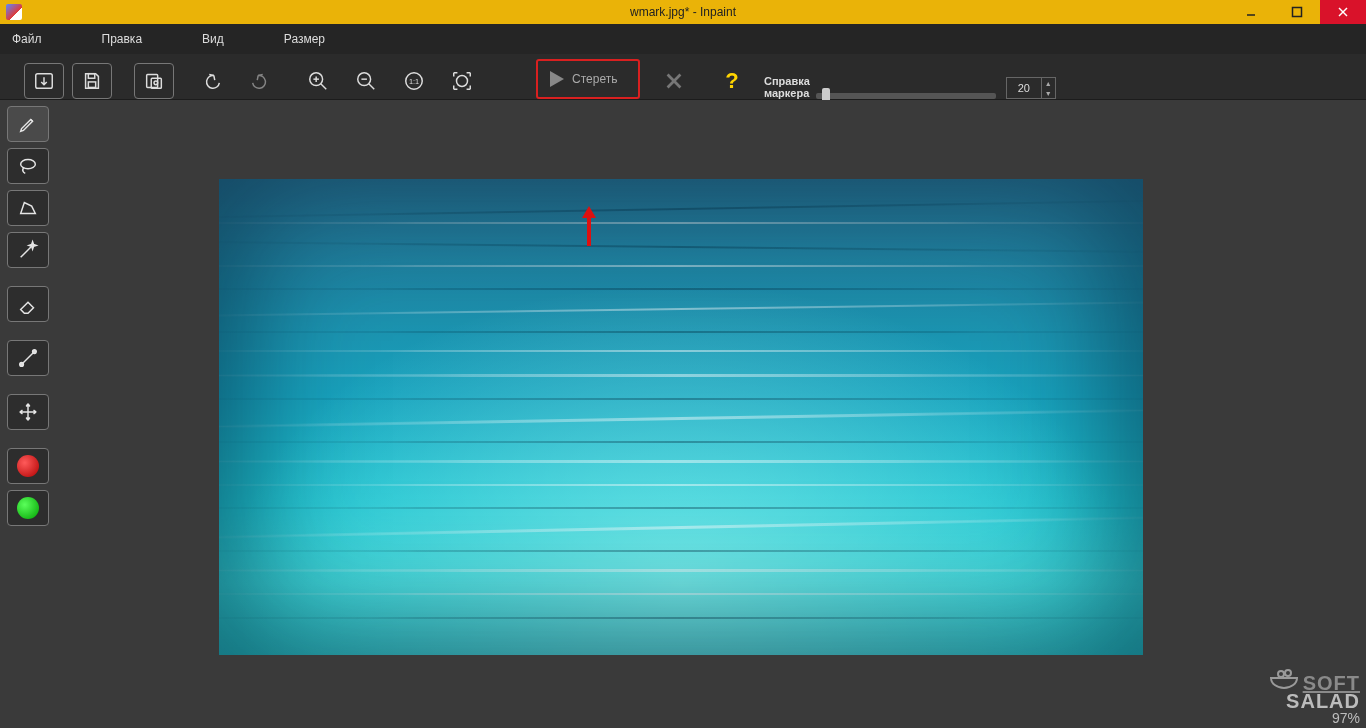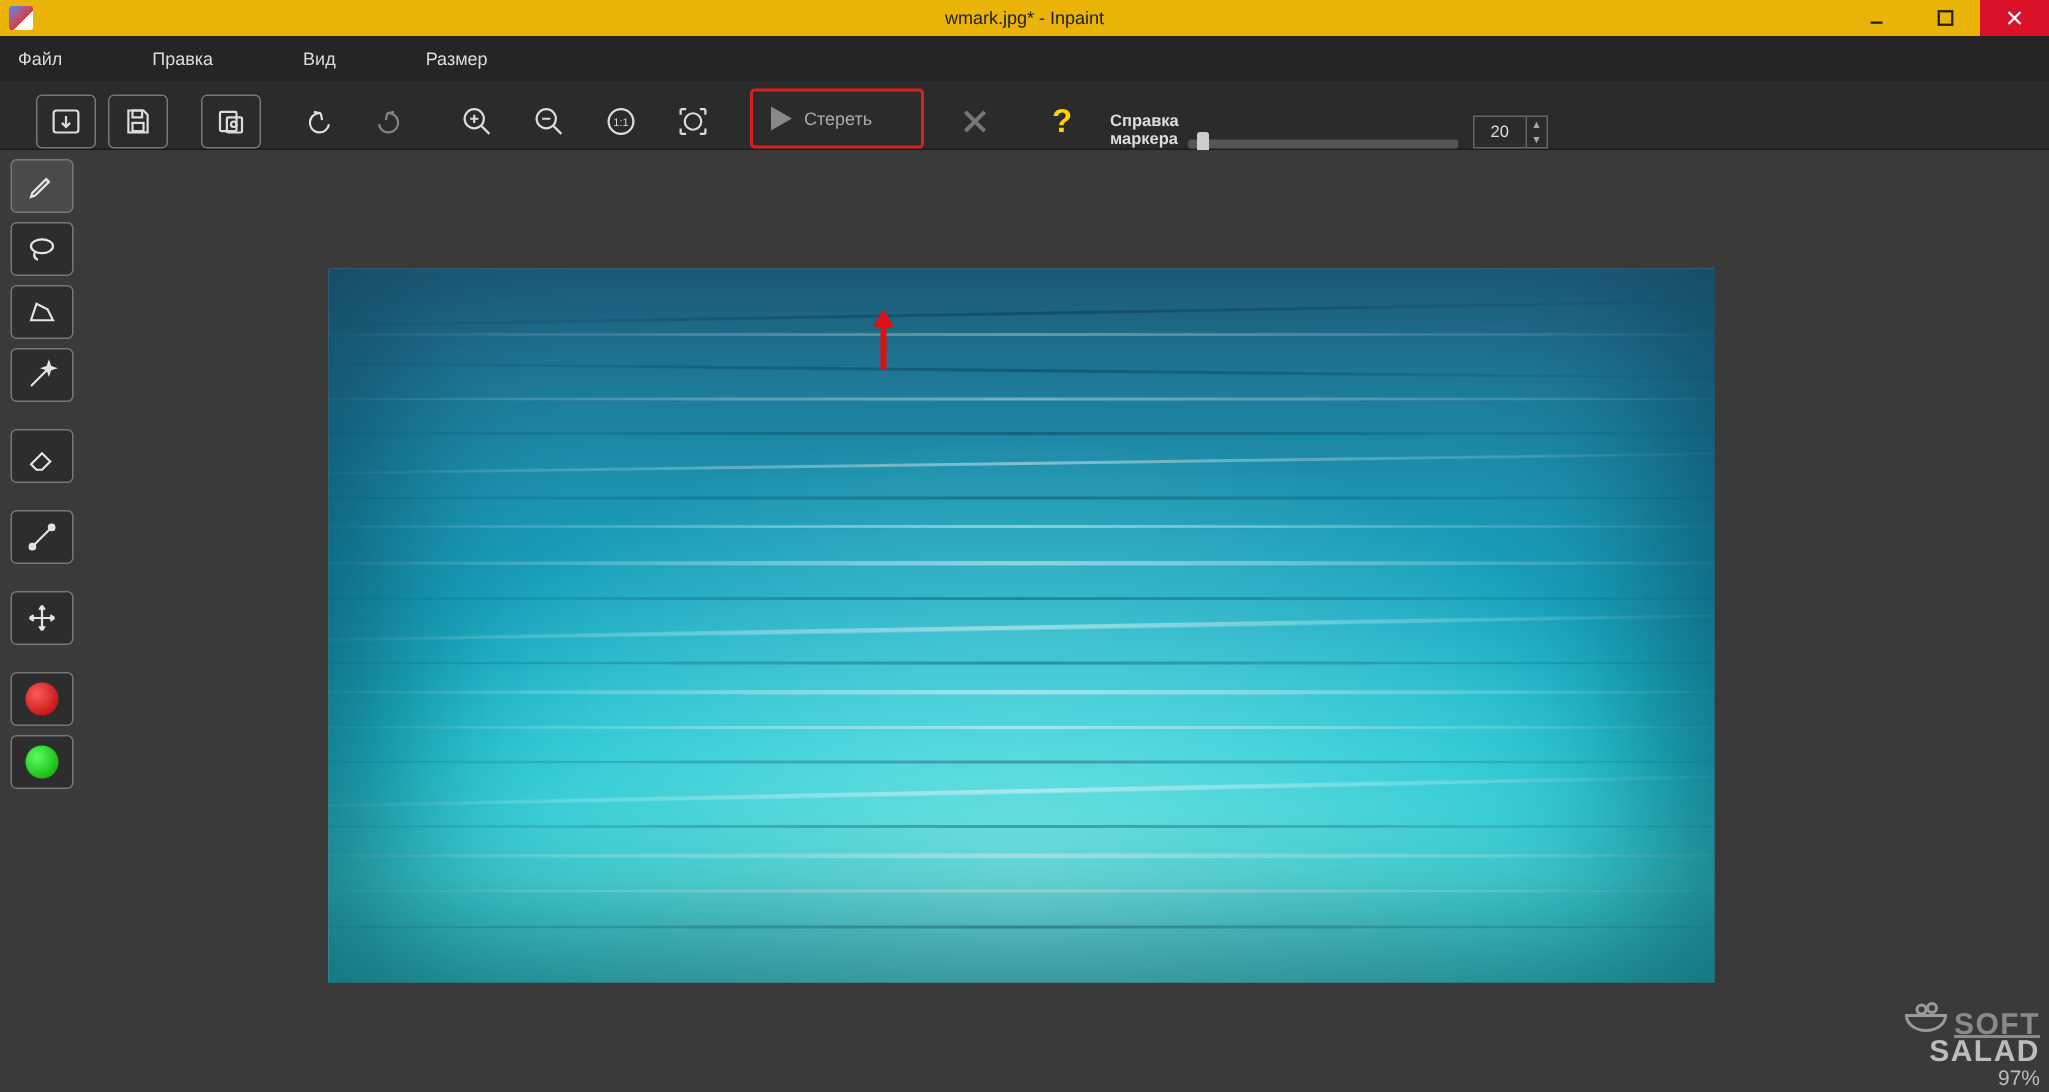--- a/index.html
+++ b/index.html
@@ -16,21 +16,21 @@
 
   
   .menubar { height:30px; background:#252525; display:flex; align-items:center; padding-left:12px; gap:60px; color:#ddd; }
   .menuitem { font-size:12px; cursor:default; }
 
   
   .toolbar { height:46px; background:#2b2b2b; display:flex; align-items:flex-end; padding-left:20px; gap:0; border-bottom:1px solid #1c1c1c; }
   .tbtn { width:40px; height:36px; margin:0 4px; display:flex; align-items:center; justify-content:center; border-radius:4px; color:#e0e0e0; }
   .tbtn svg { width:22px; height:22px; stroke:#ddd; fill:none; stroke-width:1.6; }
   .tbtn.outline { border:1px solid #777; }
-  .erase-btn { width:116px; height:40px; display:flex; align-items:center; gap:8px; padding-left:12px; color:#aaa; border-radius:3px; }
+  .erase-btn { width:104px; height:40px; display:flex; align-items:center; gap:8px; padding-left:12px; color:#aaa; border-radius:3px;margin-left:36px; }
   .erase-btn .play { width:0;height:0;border-left:14px solid #888;border-top:8px solid transparent;border-bottom:8px solid transparent; }
   .erase-highlight { border:2px solid #d92020; }
   .cancel-x svg { stroke:#777; stroke-width:3; }
   .help-q { font-size:22px; font-weight:bold; color:#ffd400; }
   .marker-label { color:#ddd; font-size:11px; font-weight:bold; line-height:12px; margin-left:8px; margin-right:6px; }
   .slider { position:relative; width:180px; height:6px; background:#555; border-radius:2px; margin-right:10px; }
   .slider .thumb { position:absolute; top:-5px; width:8px; height:16px; background:#ccc; border-radius:2px; }
   .spin { display:flex; align-items:center; }
   .spin input { width:36px; height:22px; background:#2b2b2b; border:1px solid #666; color:#ddd; font-size:11px; text-align:center; }
   .spin .arrows { width:14px; height:22px; border:1px solid #666; border-left:none; display:flex; flex-direction:column;}

